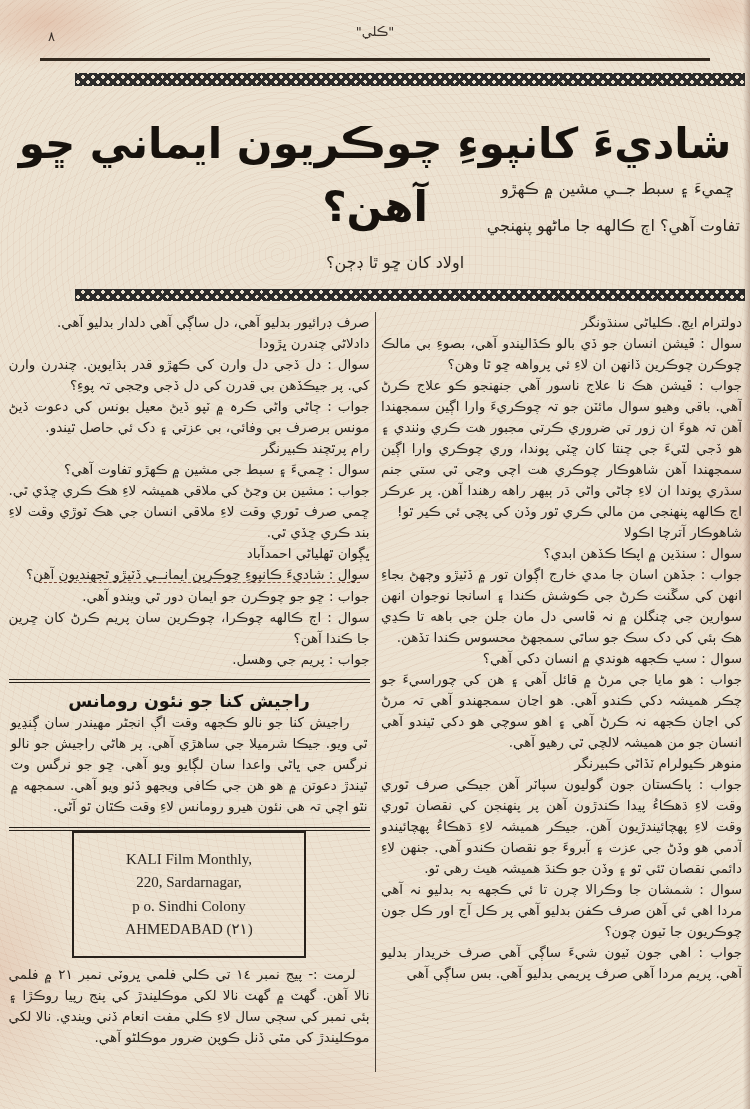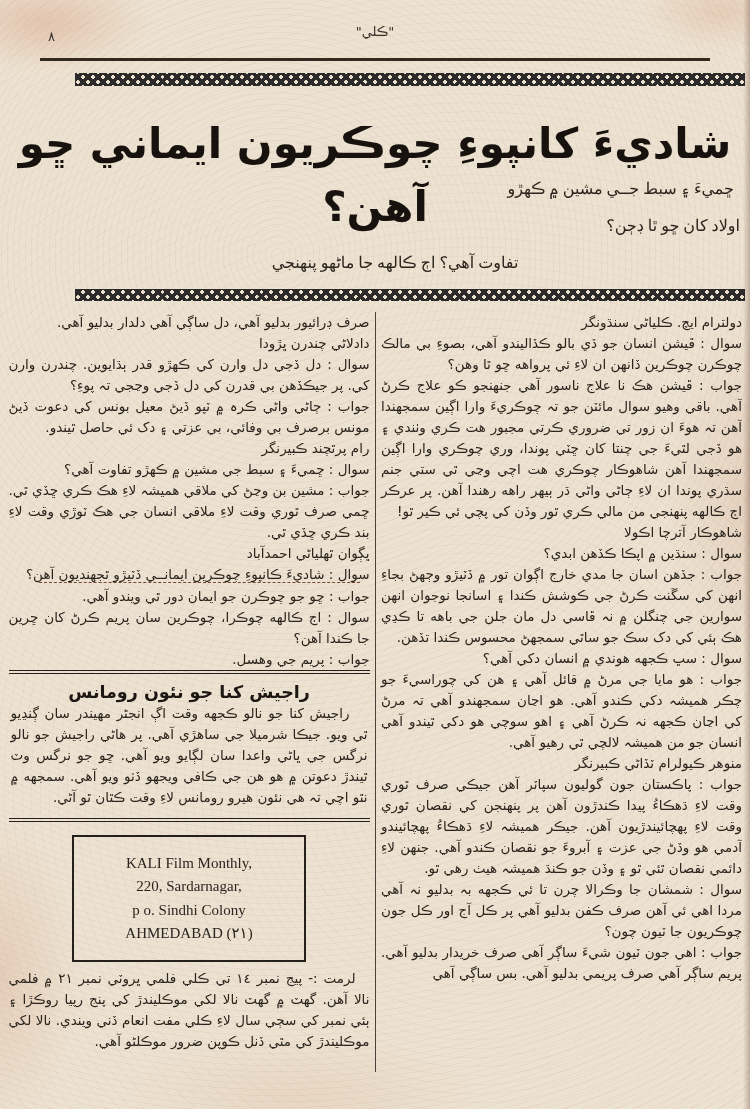--- a/index.html
+++ b/index.html
@@ -42,82 +42,82 @@
   .subhead-row{position:absolute;top:168px;right:10px;left:10px;height:118px;display:flex;gap:14px;}
   .question-title-box{flex:0 0 334px;margin-top:12px;height:92px;
     border:1.5px solid #15110d;padding:2px;background:transparent;}
   .qtb-mid{height:100%;border:1.5px solid #15110d;padding:2px;box-sizing:border-box;}
   .qtb-inner{height:100%;border:2.5px solid #15110d;box-sizing:border-box;display:flex;direction:ltr;}
   .qtb-dark{flex:0 0 43%;background:#1b1916;color:#f3ece0;display:flex;align-items:center;justify-content:center;
     font-size:46px;font-weight:bold;position:relative;}
   .qtb-dark::after{content:"";position:absolute;inset:3px;border:1.5px solid #ece2d1;border-right:none;pointer-events:none;}
   .qtb-light{flex:1;display:flex;align-items:center;justify-content:center;
     font-size:42px;font-weight:bold;color:#15110d;border-left:2.5px solid #15110d;}
-  .subhead-text{flex:1;padding-top:2px;font-size:16px;line-height:37px;color:#2b241d;font-family:Liberation Serif, serif;}
+  .subhead-text{flex:1;padding-top:2px;font-size:16px;line-height:37px;color:#2b241d;}
   .subhead-text .sh-line{white-space:nowrap;}
   .sh-line:nth-child(1){text-align:right;padding-right:6px;}
   .sh-line:nth-child(2){text-align:right;}
   .sh-line:nth-child(3){text-align:center;padding-left:40px;}
   
   .columns{position:absolute;top:312px;right:8px;left:5px;height:760px;overflow:hidden;
     display:flex;align-items:stretch;}
   .col{width:361px;font-size:13.5px;line-height:21px;text-align:justify;color:#2a241d;}
   .column-divider{width:1.5px;background:#4a4138;margin:0 5px;flex:0 0 auto;}
   .col p{margin:0;}
   .name-line{text-align:right;margin:1px 0;}
   .dashed-sep{border:none;border-top:1.6px dashed #7c4636;margin:-3px 10px 3px 30px;}
   
-  .rajesh-box{border-top:4px double #26201a;border-bottom:4px double #26201a;
+  .rajesh-box{margin-top:9px;border-top:4px double #26201a;border-bottom:4px double #26201a;
     padding:8px 2px 10px;}
   .rajesh-heading{text-align:center;font-weight:bold;font-size:17.5px;margin:0 0 6px;color:#1c1712;}
   .rajesh-body{text-indent:18px;}
   
-  .address-box{width:218px;margin:13px auto 6px;border:2.5px solid #26201a;
+  .address-box{width:218px;margin:0 auto 6px;border:2.5px solid #26201a;
     padding:15px 6px;text-align:center;direction:ltr;
     font-family:"Liberation Serif", serif;font-size:15px;line-height:1.55;color:#2a2520;}
   
   .footer-note{text-indent:14px;margin-top:3px;}
 </style>
 </head>
 <body>
 
 <div class="page">
 
   <div class="journal-title">"ڪلي"</div>
   <div class="page-number">٨</div>
   <div class="top-rule"></div>
   <div class="checker-band band-top"></div>
 
   <h1 class="headline">شاديءَ کانپوءِ چوڪريون ايماني ڇو آهن؟</h1>
 
   <div class="subhead-row">
     <div class="subhead-text">
       <div class="sh-line">ڇميءَ ۽ سبط جــي مشين ۾ ڪهڙو</div>
+      <div class="sh-line">تفاوت آهي؟ اڄ ڪالهه جا ماڻهو پنهنجي</div>
       <div class="sh-line">اولاد کان ڇو ٿا ڊڄن؟</div>
-      <div class="sh-line">تفاوت آهي؟ اڄ ڪالهه جا ماڻهو پنهنجي</div>
     </div>
   </div>
 
   <div class="checker-band band-mid"></div>
 
   <div class="columns">
 
     <div class="col">
       <p class="name-line">دولترام ايچ. ڪلياڻي سنڌونگر</p>
       <p>سوال : ڦيشن انسان جو ڏي بالو ڪڏاليندو آهي، بصوءِ بي مالڪ چوڪرن چوڪرين ڏانهن ان لاءِ ئي پرواهه ڇو ٿا وهن؟</p>
       <p>جواب : ڦيشن هڪ نا علاج ناسور آهي جنهنجو ڪو علاج ڪرڻ آهي. باقي وهيو سوال مائٽن جو تہ چوڪريءَ وارا اڳين سمجهندا آهن تہ هوءَ ان زور تي ضروري ڪرتي مجبور هت ڪري وٺندي ۽ هو ڏجي لٿيءَ جي چنتا کان ڇٽي پوندا، وري چوڪري وارا اڳين سمجهندا آهن شاهوڪار چوڪري هت اچي وڃي ٿي ستي جنم سڌري پوندا ان لاءِ ڄاڻي واڻي ڌر ٻيهر راهه رهندا آهن. پر عرڪر اڄ ڪالهه پنهنجي من مالي ڪري ٿور وڏن کي پچي ئي ڪير ٿو!</p>
       <p class="name-line">شاهوڪار آترچا اڪولا</p>
       <p>سوال : سنڌين ۾ اپڪا ڪڏهن ابدي؟</p>
       <p>جواب : جڏهن اسان جا مدي خارج اڳوان تور ۾ ڏٽيڙو وڄهڻ بجاءِ انهن کي سڱنت ڪرڻ جي ڪوشش ڪندا ۽ اسانجا نوجوان انهن سوارين جي چنگلن ۾ نہ ڦاسي دل مان جلن جي باهه تا ڪڍي هڪ ٻئي کي دک سڪ جو ساٿي سمجهڻ محسوس ڪندا تڏهن.</p>
       <p>سوال : سڀ ڪجهه هوندي ۾ انسان دکي آهي؟</p>
       <p>جواب : هو مايا جي مرڻ ۾ قائل آهي ۽ هن کي چوراسيءَ جو چڪر هميشہ دکي ڪندو آهي. هو اڃان سمجهندو آهي تہ مرڻ کي اڃان ڪجهه نہ ڪرڻ آهي ۽ اهو سوچي هو دکي ٿيندو آهي انسان جو من هميشہ لالچي ٿي رهيو آهي.</p>
       <p class="name-line">منوهر ڪيولرام ٽڏاڻي ڪبيرنگر</p>
       <p>جواب : پاڪستان جون گوليون سپاٽر آهن جيڪي صرف ٿوري وقت لاءِ ڌهڪاءُ پيدا ڪندڙون آهن پر پنهنجن کي نقصان ٿوري وقت لاءِ پهچائيندڙيون آهن. جيڪر هميشہ لاءِ ڌهڪاءُ پهچائيندو آدمي هو وڏڻ جي عزت ۽ آبروءَ جو نقصان ڪندو آهي. جنهن لاءِ دائمي نقصان ٿئي ٿو ۽ وڏن جو ڪنڌ هميشہ هيٺ رهي ٿو.</p>
       <p>سوال : شمشان جا وڪرالا چرن تا ئي ڪجهه بہ بدليو نہ آهي مردا اهي ئي آهن صرف ڪفن بدليو آهي پر ڪل آج اور ڪل جون چوڪريون جا ٽيون چون؟</p>
-      <p>جواب : اهي جون ٽيون شيءَ ساڳر آهي صرف خريدار بدليو آهي. پريم ساڳر آهي صرف پريمي بدليو آهي. بس ساڳي آهي</p>
+      <p>جواب : اهي جون ٽيون شيءَ ساڳي آهي صرف خريدار بدليو آهي. پريم مردا آهي صرف پريمي بدليو آهي. بس ساڳي آهي</p>
     </div>
 
     <div class="column-divider"></div>
 
     <div class="col">
       <p>صرف ڊرائيور بدليو آهي، دل ساڳي آهي دلدار بدليو آهي.</p>
       <p class="name-line">دادلاڻي چندرن ڀڙودا</p>
       <p>سوال : دل ڏجي دل وارن کي ڪهڙو قدر ٻڌايوين. چندرن وارن کي. پر جيڪڏهن بي قدرن کي دل ڏجي وڃجي تہ پوءِ؟</p>
       <p>جواب : ڄاڻي واڻي ڪرہ ۾ ٽپو ڏيڻ معيل بونس کي دعوت ڏيڻ مونس برصرف بي وفائي، بي عزتي ۽ دک ئي حاصل ٿيندو.</p>
       <p class="name-line">رام پرٿچند ڪبيرنگر</p>

